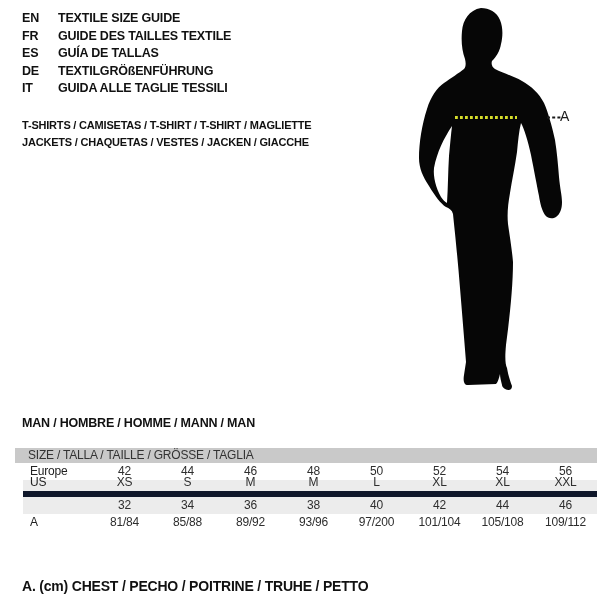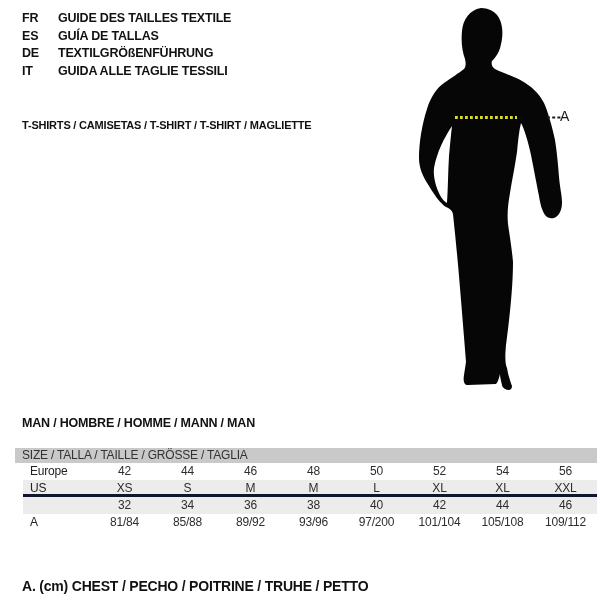--- a/index.html
+++ b/index.html
@@ -14,51 +14,55 @@
   
   .cat-block{position:absolute;left:22px;top:117px;font-weight:bold;font-size:11px;line-height:16.5px;letter-spacing:-0.2px;white-space:nowrap;}
   
   .figure{position:absolute;left:410px;top:0;width:190px;height:400px;}
   .figure svg{position:absolute;left:0;top:0;}
   .measure-label{position:absolute;left:150px;top:108px;font-size:14px;color:#1a1a1a;}
   
   .section-title{position:absolute;left:22px;top:416px;font-weight:bold;font-size:12.5px;letter-spacing:-0.2px;white-space:nowrap;}
   
   .size-table{position:absolute;left:15px;top:448px;width:582px;font-size:12px;color:#2e2e2e;letter-spacing:-0.2px;}
-  .thead{height:15px;line-height:15px;background:#c9c9c9;padding-left:7px;color:#333;white-space:nowrap;}
+  .thead{height:15px;line-height:15px;background:#c9c9c9;padding-left:13px;color:#333;white-space:nowrap;}
   .trow{display:flex;height:17px;line-height:17px;margin-left:8px;}
   .trow .rlabel{width:70px;padding-left:7px;box-sizing:border-box;color:#222;}
   .trow .cell{flex:1;text-align:center;}
   .gray{background:#ececec;}
-  .us1{border-bottom:3px solid #0f172a;box-sizing:border-box;}
+  .us1{border-bottom:6px solid #0f172a;box-sizing:border-box;align-items:flex-end;}
   
   .footnote{position:absolute;left:22px;top:578px;font-weight:bold;font-size:14px;letter-spacing:-0.2px;white-space:nowrap;}
 </style>
 </head>
 <body>
 
 <div class="page">
 
   <div class="lang-block">
+    <div class="lang-row">
+      <span class="lang-code">EN</span><span class="lang-title">TEXTILE SIZE GUIDE</span>
+    </div>
     <div class="lang-row">
       <span class="lang-code">FR</span><span class="lang-title">GUIDE DES TAILLES TEXTILE</span>
     </div>
     <div class="lang-row">
       <span class="lang-code">ES</span><span class="lang-title">GUÍA DE TALLAS</span>
     </div>
     <div class="lang-row">
       <span class="lang-code">DE</span><span class="lang-title">TEXTILGRÖßENFÜHRUNG</span>
     </div>
     <div class="lang-row">
       <span class="lang-code">IT</span><span class="lang-title">GUIDA ALLE TAGLIE TESSILI</span>
     </div>
   </div>
 
   <div class="cat-block">
     <div>T-SHIRTS / CAMISETAS / T-SHIRT / T-SHIRT / MAGLIETTE</div>
+    <div>JACKETS / CHAQUETAS / VESTES / JACKEN / GIACCHE</div>
   </div>
 
   <div class="figure">
     <svg viewBox="0 0 160 400" width="160" height="400" xmlns="http://www.w3.org/2000/svg">
       <path d="M 71,8
            C 79,8 87,12 90,20
            C 93,27 93,36 91,44
            C 90,51 86,57 82,61
            C 81,64 82,67 85,69
            C 93,73 103,76 112,81

